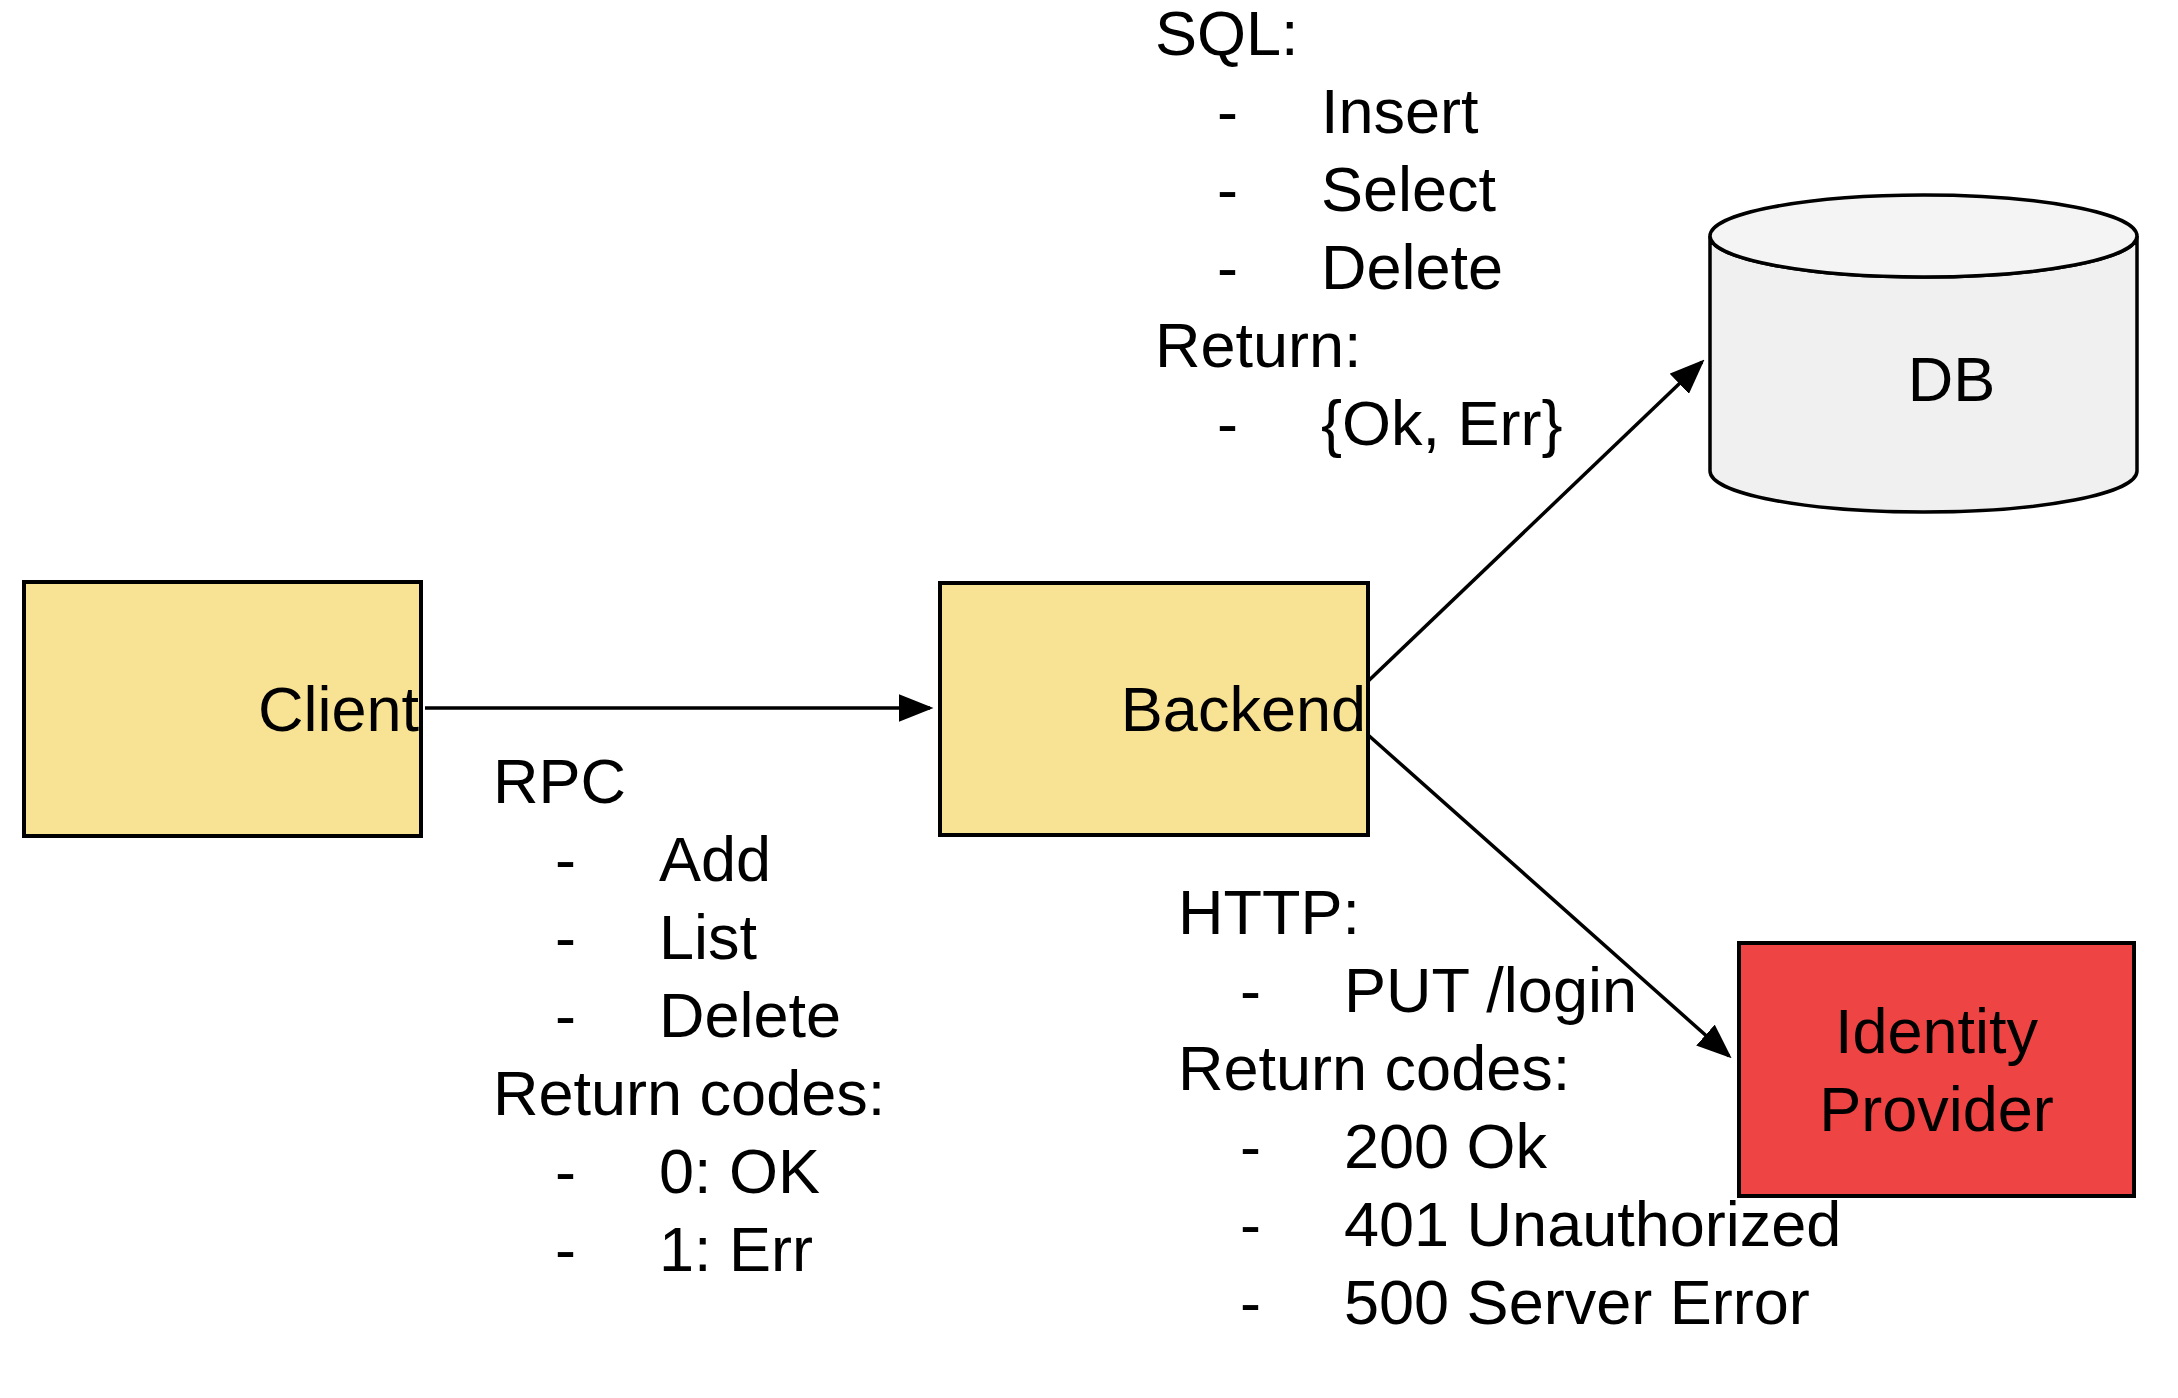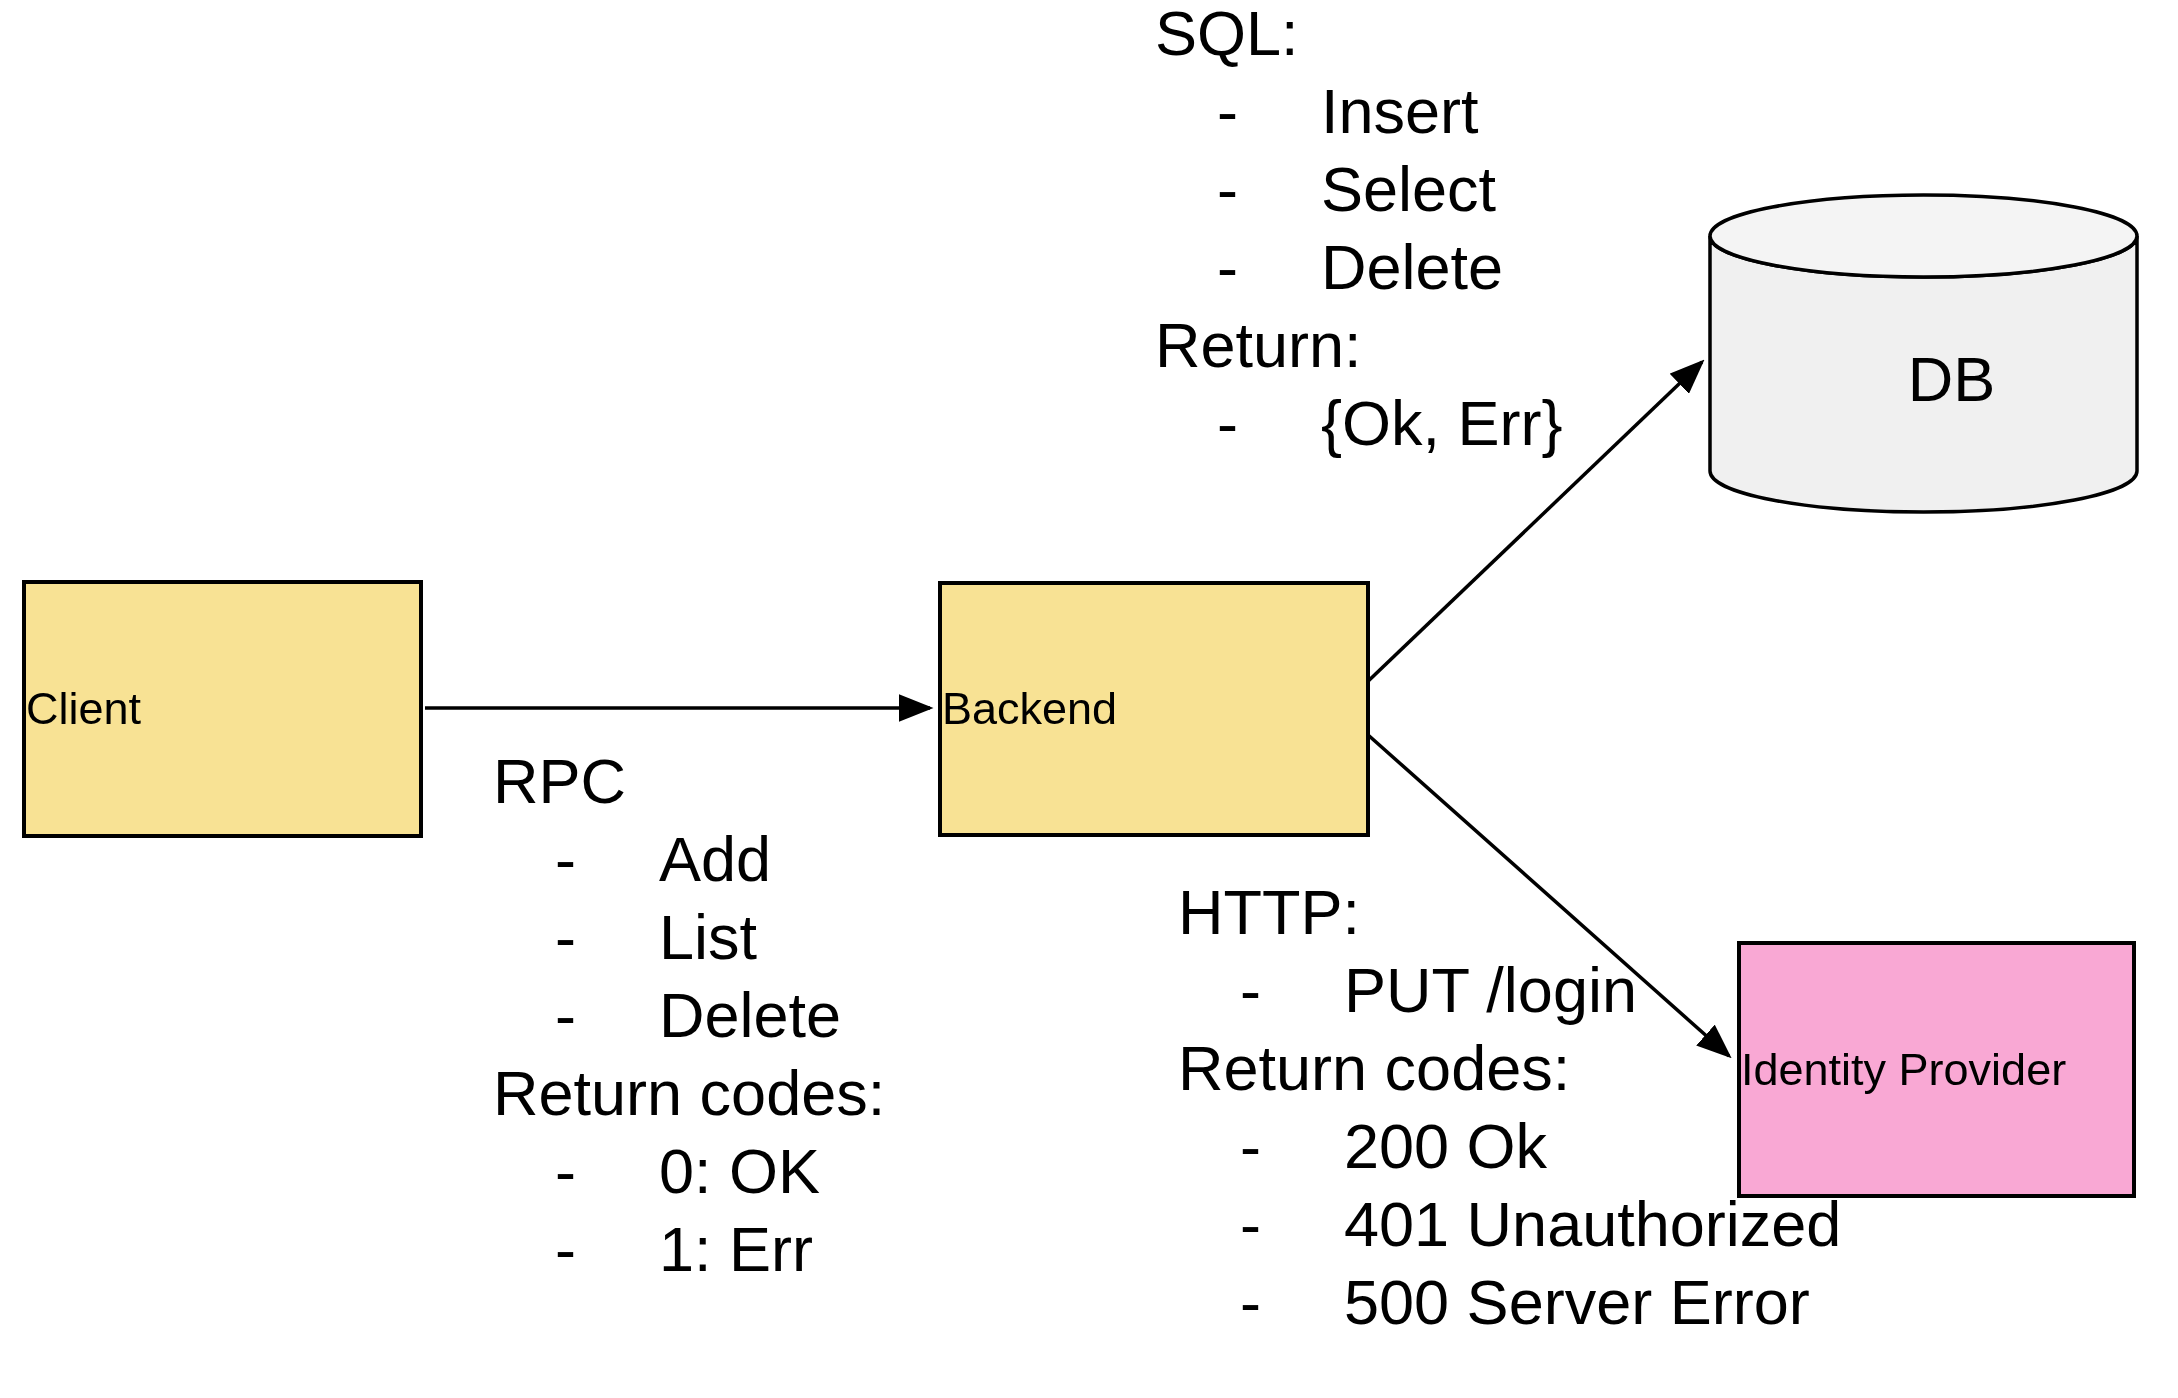--- a/index.html
+++ b/index.html
@@ -18,27 +18,27 @@
     left: 0; top: 0;
     width: 2178px;
     height: 1398px;
   }
   .node {
     position: absolute;
     box-sizing: border-box;
     border: 4px solid #000000;
     display: flex;
     align-items: center;
-    justify-content: flex-start;
+    justify-content: flex-end;
     text-align: center;
-    font-size: 45px;
+    font-size: 63px;
     line-height: 78px;
   }
   .node.yellow { background: #F8E294; }
-  .node.gray   { background: #f9a8d4; }
+  .node.gray   { background: #ef4444; }
   #node-client  { left: 22px;   top: 580px; width: 401px; height: 258px; }
   #node-backend { left: 938px;  top: 581px; width: 432px; height: 256px; }
   #node-idp     { left: 1737px; top: 941px; width: 399px; height: 257px; }
   #node-db-label {
     position: absolute;
     left: 1710px; top: 300px;
     width: 427px; height: 158px;
     display: flex;
     align-items: center;
     justify-content: center;

